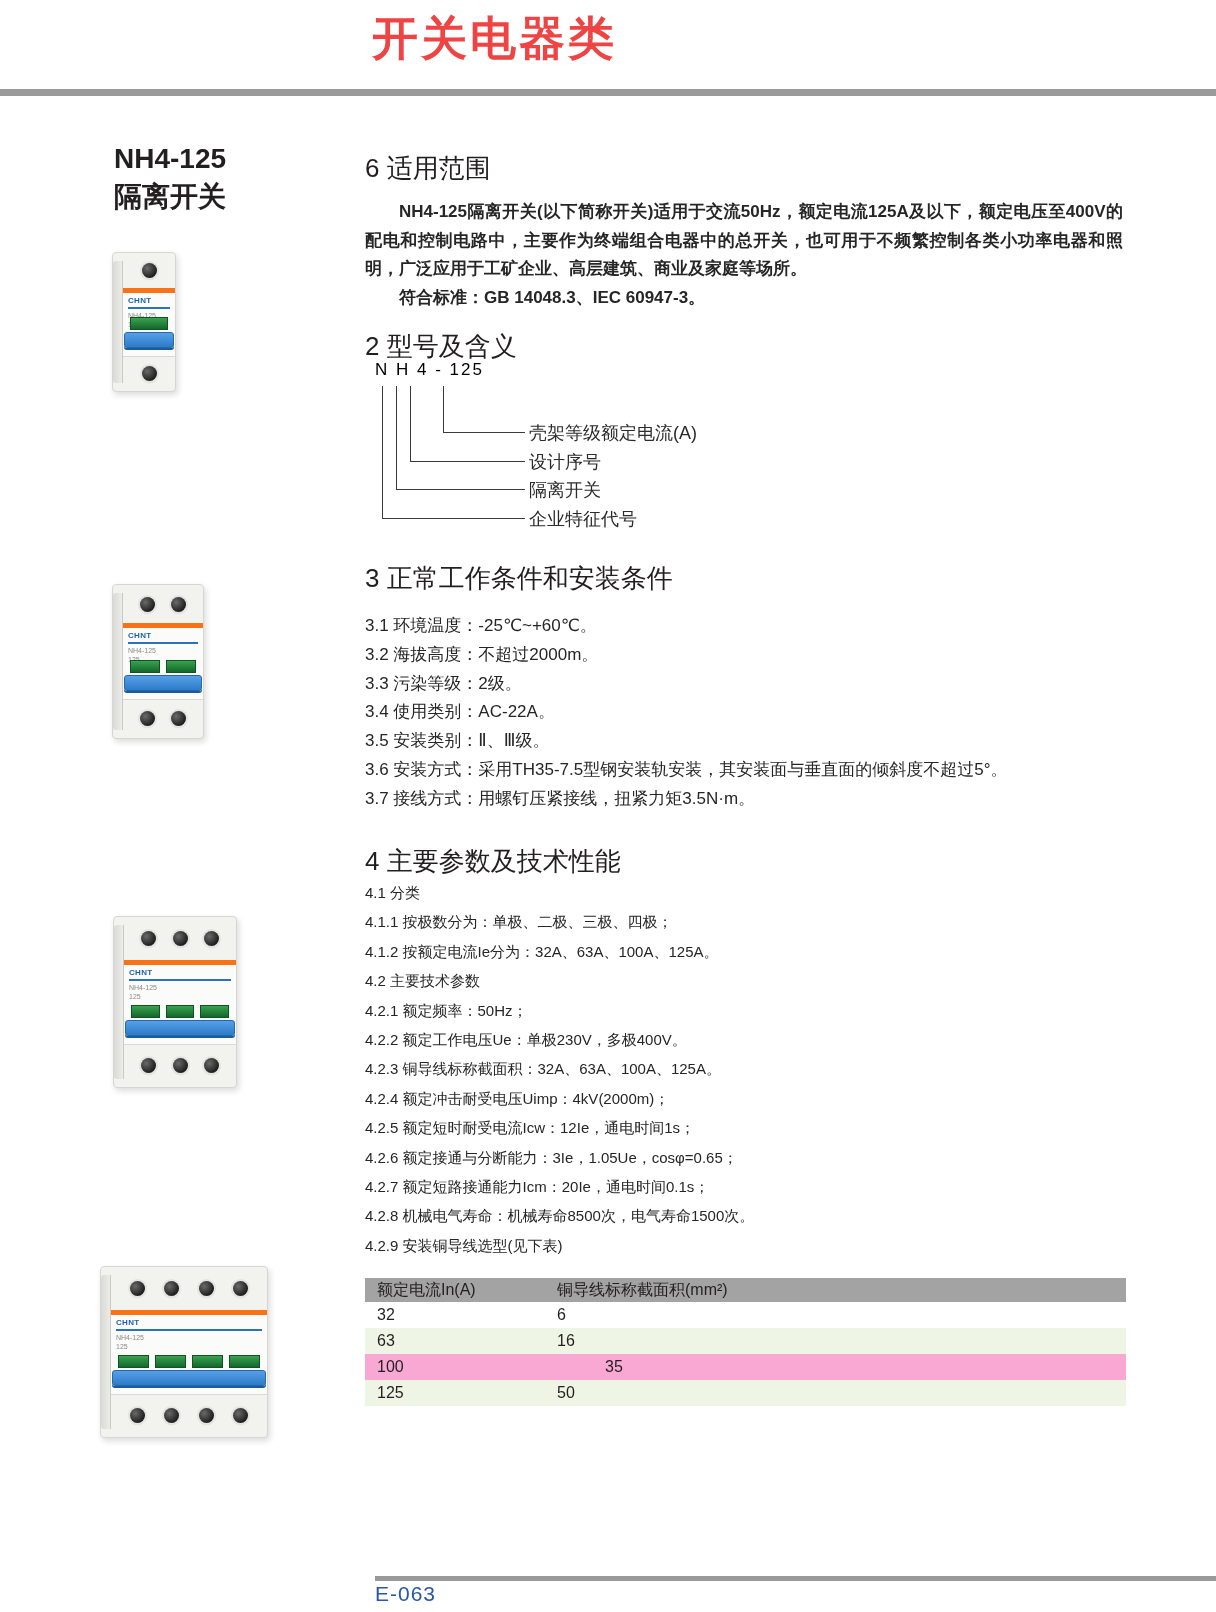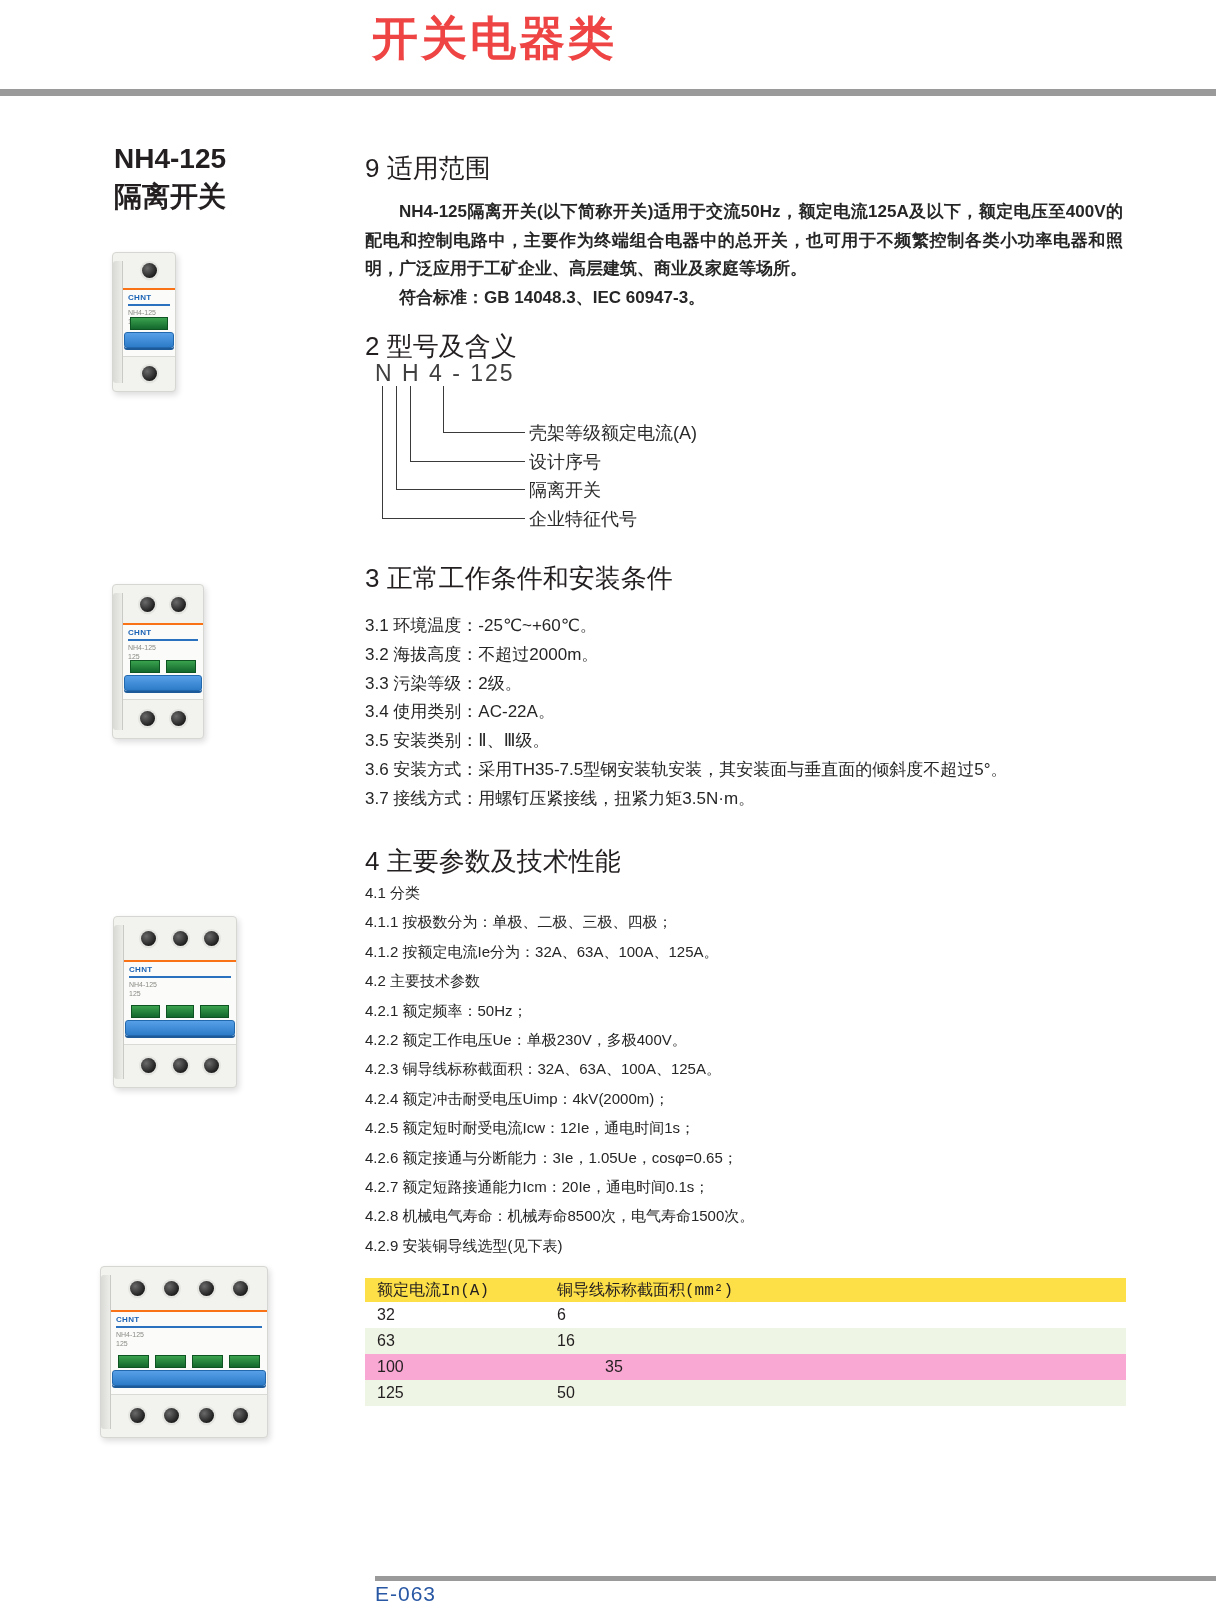--- a/index.html
+++ b/index.html
@@ -17,21 +17,21 @@
   
   .sec-heading { position:absolute; left:365px; font-size:26px; line-height:34px; color:#231f20; }
   #h1 { top:151px; } #h2 { top:329px; } #h3 { top:561px; } #h4 { top:844px; }
 
   .para { position:absolute; left:365px; top:198px; width:758px; font-size:17px; line-height:28.6px; text-align:justify;font-weight:bold; }
   .para .lead { text-indent:2em; }
   .para .standards { text-indent:2em; }
 
   
   .diagram { position:absolute; left:365px; top:360px; width:420px; height:180px; }
-  .diagram .model-str { position:absolute; left:10px; top:0; font-size:23px; letter-spacing:2px; color:#404040; }
+  .diagram .model-str { position:absolute; left:10px; top:0; font-size:17px; letter-spacing:2px; color:#000000; }
   .diagram .lshape { position:absolute; border-left:1.5px solid #3a3a3a; border-bottom:1.5px solid #3a3a3a; }
   .lshape.l-125 { left:78px; top:26px; width:82px;  height:47px; }
   .lshape.l-4   { left:45px; top:26px; width:115px; height:76px; }
   .lshape.l-h   { left:31px; top:26px; width:129px; height:104px; }
   .lshape.l-n   { left:17px; top:26px; width:143px; height:133px; }
   .diagram .dlabel { position:absolute; left:164px; font-size:18px; line-height:24px; color:#2b2b2b; }
   .dlabel.d0 { top:61px; } .dlabel.d1 { top:90px; } .dlabel.d2 { top:118px; } .dlabel.d3 { top:147px; }
 
   .cond-list { position:absolute; left:365px; top:612px; width:758px; font-size:17px; line-height:28.8px; }
   .param-list { position:absolute; left:365px; top:878px; width:758px; font-size:15px; line-height:29.4px; }
@@ -57,21 +57,21 @@
   #breaker-2 { left:113px; top:916px; width:124px; height:172px; }
   #breaker-3 { left:100px; top:1266px; width:168px; height:172px; }
   .breaker .rail { position:absolute; left:0; top:8px; bottom:8px; width:10px;
                    background:linear-gradient(90deg,#d9d9d5,#ecece8); border-right:1px solid #c9c9c5;
                    border-radius:3px 0 0 3px; }
   .breaker .terminals { display:flex; justify-content:space-evenly; align-items:center; height:25%; }
   .breaker .screw { width:15px; height:15px; border-radius:50%;
                     background:radial-gradient(circle at 35% 35%, #6a6a6a, #1c1c1c 72%);
                     box-shadow:0 0 0 2px #e4e4e0, 0 1px 2px rgba(0,0,0,.35); }
   .breaker .face { position:relative; flex:1; background:#fbfbf9;
-                   border-top:2px solid #f97316; border-bottom:1px solid #d9d9d5; padding:3px 5px; }
+                   border-top:5px solid #f97316; border-bottom:1px solid #d9d9d5; padding:3px 5px; }
   .breaker .brand { color:#1a62b5; font-weight:bold; font-size:8px; letter-spacing:.3px; }
   .breaker .brand-line { height:2px; background:#2a72c0; margin:2px 0; }
   .breaker .mini { font-size:7px; color:#8a8a86; line-height:1.3; }
   .breaker .windows { position:absolute; left:4px; right:4px; bottom:26px; display:flex; }
   .breaker .win { flex:1; height:13px; margin:0 3px;
                   background:linear-gradient(180deg,#3aa24e,#13672c); border:1px solid #0e5423; }
   .breaker .handle { position:absolute; left:1px; right:1px; bottom:8px; height:16px;
                      background:linear-gradient(180deg,#57a0e8,#2d7bc8); border:1px solid #2268ad;
                      border-radius:3px; box-shadow:0 2px 0 #1d5a9a; }
 </style>
@@ -176,21 +176,21 @@
         <div class="handle"></div>
       </div>
       <div class="terminals">
         <div class="screw"></div>
         <div class="screw"></div>
         <div class="screw"></div>
         <div class="screw"></div>
       </div>
     </div>
 
-  <div class="sec-heading" id="h1">9 适用范围</div>
+  <div class="sec-heading" id="h1">6 适用范围</div>
   <div class="para">
     <div class="lead">NH4-125隔离开关(以下简称开关)适用于交流50Hz，额定电流125A及以下，额定电压至400V的配电和控制电路中，主要作为终端组合电器中的总开关，也可用于不频繁控制各类小功率电器和照明，广泛应用于工矿企业、高层建筑、商业及家庭等场所。</div>
     <div class="standards">符合标准：GB 14048.3、IEC 60947-3。</div>
   </div>
 
   <div class="sec-heading" id="h2">2 型号及含义</div>
   <div class="diagram">
     <div class="model-str">N H 4 - 125</div>
     <div class="lshape l-125"></div>
     <div class="lshape l-4"></div>
@@ -224,21 +224,21 @@
     <div>4.2.3 铜导线标称截面积：32A、63A、100A、125A。</div>
     <div>4.2.4 额定冲击耐受电压Uimp：4kV(2000m)；</div>
     <div>4.2.5 额定短时耐受电流Icw：12Ie，通电时间1s；</div>
     <div>4.2.6 额定接通与分断能力：3Ie，1.05Ue，cosφ=0.65；</div>
     <div>4.2.7 额定短路接通能力Icm：20Ie，通电时间0.1s；</div>
     <div>4.2.8 机械电气寿命：机械寿命8500次，电气寿命1500次。</div>
     <div>4.2.9 安装铜导线选型(见下表)</div>
   </div>
 
   <div class="spec-table">
-    <div class="tr th-row" style="background: #fde047; font-family: Liberation Mono, monospace;">
+    <div class="tr th-row" style="background: #a3a3a3;">
       <div class="c1">额定电流In(A)</div>
       <div class="c2">铜导线标称截面积(mm²)</div>
     </div>
     <div class="tr d-row" style="background: rgb(255, 255, 255);">
       <div class="c1">32</div>
       <div class="c2">6</div>
     </div>
     <div class="tr d-row" style="background: rgb(238, 245, 228);">
       <div class="c1">63</div>
       <div class="c2">16</div>

